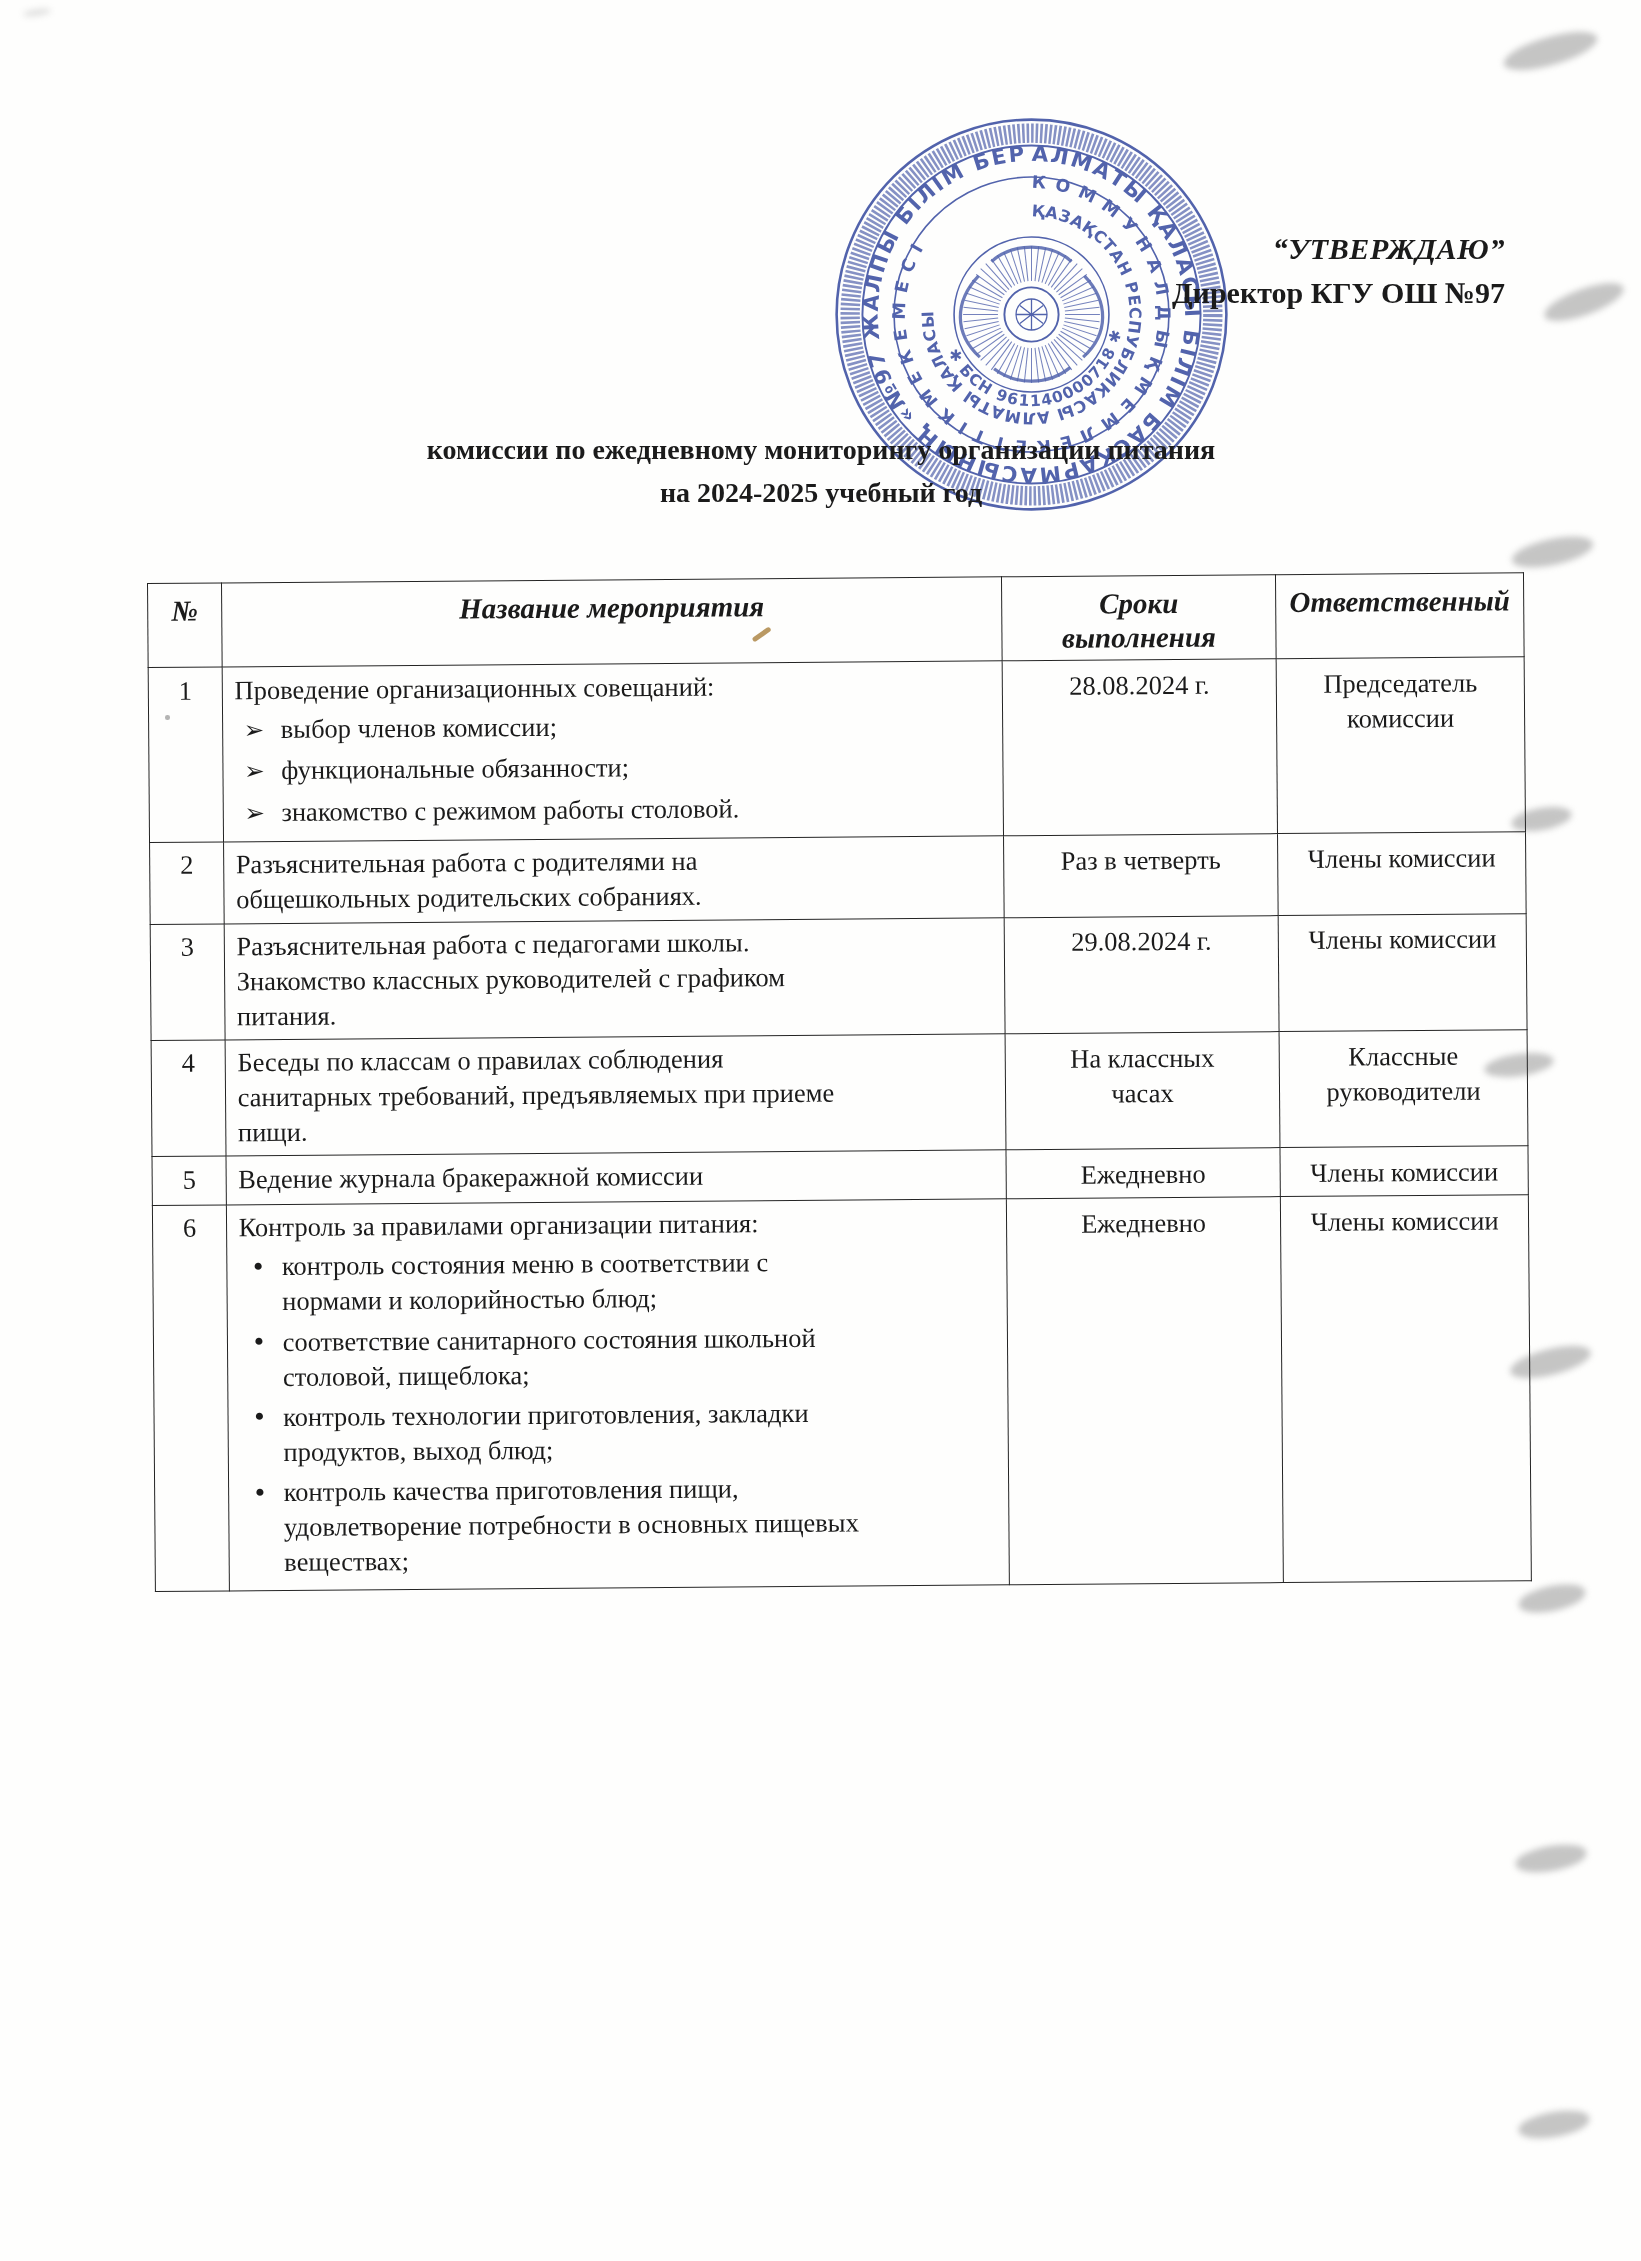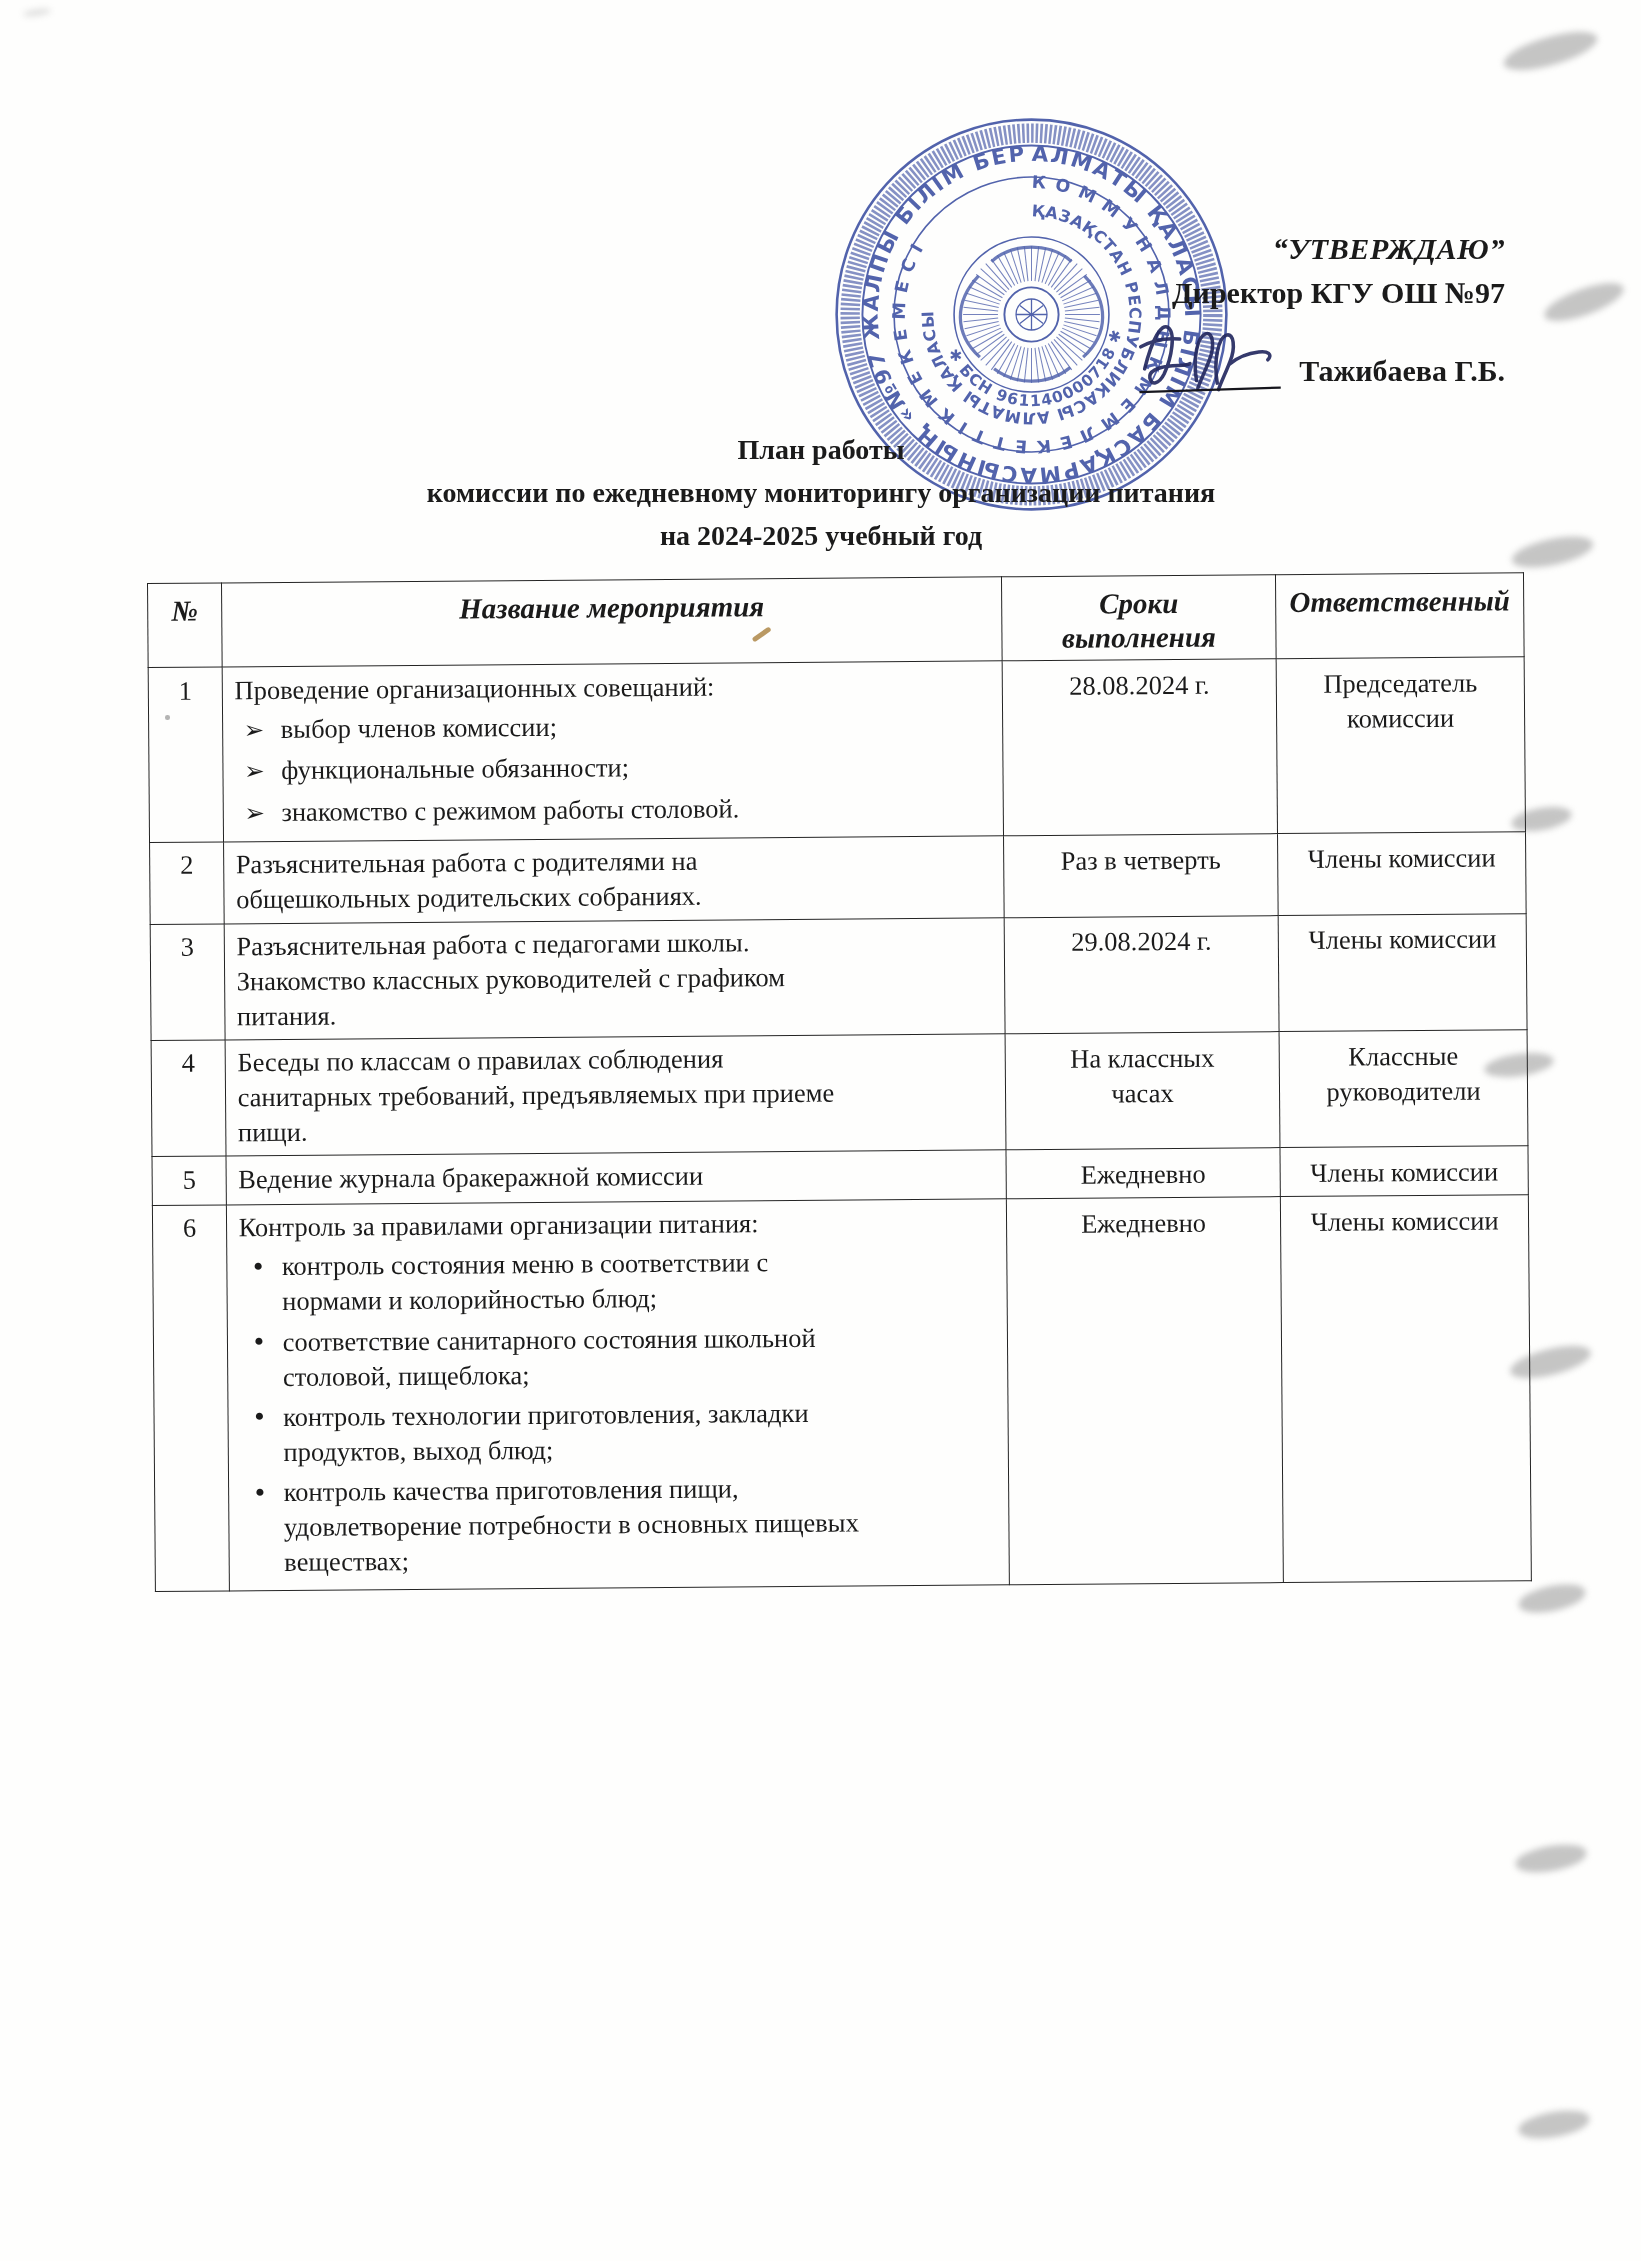--- a/index.html
+++ b/index.html
@@ -189,37 +189,23 @@
       <path d="M238 260 C 200 300 200 350 240 386" stroke-width="5" opacity=".85"></path>
       <path d="M402 260 C 440 300 440 350 400 386" stroke-width="5" opacity=".85"></path>
       <path d="M258 238 C 290 208 350 208 382 238" stroke-width="5" opacity=".85"></path>
       <path d="M262 404 C 296 430 346 430 380 402" stroke-width="5" opacity=".85"></path>
     </g>
   </svg>
 
   <div class="approval">
     <div class="l1">“УТВЕРЖДАЮ”</div>
     <div class="l2">Директор КГУ ОШ №97</div>
-    <div class="sigline">
-      <svg class="sig-svg" viewBox="0 0 230 125">
-        <g fill="none" stroke="#252a60" stroke-width="5.5" stroke-linecap="round" opacity=".92">
-          <path d="M8 80 C 20 32 34 10 44 16 C 56 24 50 62 38 88 C 30 104 18 106 16 94 C 14 84 28 78 44 76 C 60 74 70 76 78 72"></path>
-          <path d="M2 46 C 20 36 42 32 62 34"></path>
-          <path d="M88 98 C 82 62 90 30 102 26 C 114 22 116 46 108 66 C 102 82 94 98 90 110"></path>
-          <path d="M120 102 C 114 66 122 32 134 28 C 146 24 148 48 140 68 C 134 84 126 100 122 112"></path>
-          <path d="M140 72 C 152 62 168 56 184 54 C 198 52 206 58 198 66"></path>
-        </g>
-        <path d="M0 116 L 218 109" stroke="#16161d" stroke-width="3.5" fill="none"></path>
-      </svg>
-      <span>Тажибаева Г.Б.</span>
-    </div>
   </div>
 
   <div class="title">
-    <div>План работы</div>
     <div>комиссии по ежедневному мониторингу организации питания</div>
     <div>на 2024-2025 учебный год</div>
   </div>
 
   <div class="table-wrap">
     <table>
       <colgroup>
           <col class="c-num">
           <col class="c-name">
           <col class="c-time">

